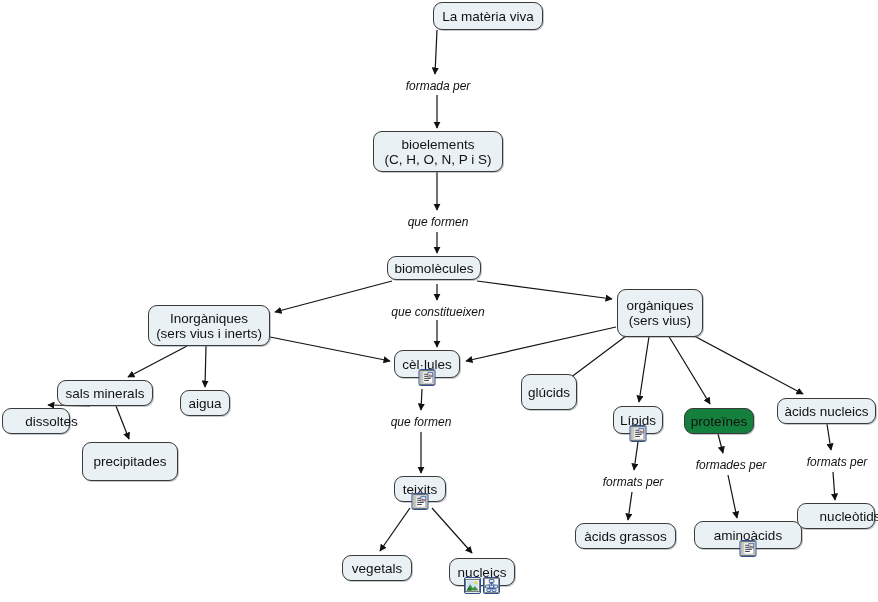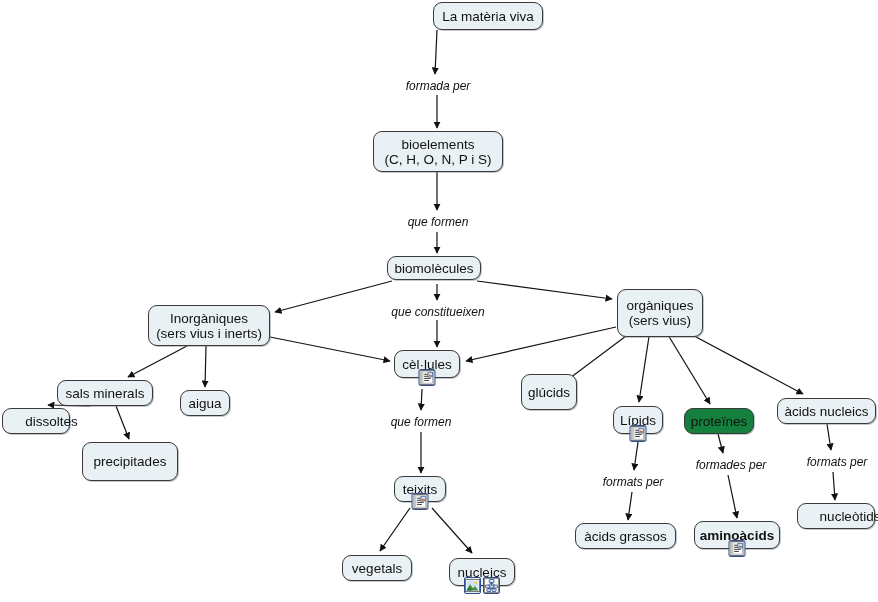--- a/index.html
+++ b/index.html
@@ -228,21 +228,21 @@
                 <rect x="3.2" y="11.6" width="4" height="2.8" rx="0.6"></rect>
                 <rect x="8.8" y="11.6" width="4" height="2.8" rx="0.6"></rect>
               </g>
             </svg>
           </span>
         </div>
       </div>
       <div class="node" style="left: 575px; top: 523px; width: 101px; height: 26px; background: rgb(234, 241, 244); border-color: rgb(58, 58, 58);">
         <span class="lbl">àcids grassos</span>
       </div>
-      <div class="node" style="left: 694px; top: 521px; width: 86px; height: 28px; background: rgb(234, 241, 244); border-color: rgb(58, 58, 58); font-weight: bold;">
+      <div class="node" style="left: 694px; top: 521px; width: 108px; height: 28px; background: rgb(234, 241, 244); border-color: rgb(58, 58, 58);">
         <span class="lbl">aminoàcids</span>
         <div class="icons">
           <span class="ricon" style="border-color: rgb(45, 79, 146);">
             <svg viewBox="0 0 16 16" xmlns="http://www.w3.org/2000/svg">
               <rect x="0.5" y="0.5" width="15" height="15" fill="#f7f7f2" stroke="#6b6b6b" stroke-width="1"></rect>
               <rect x="2" y="2" width="12" height="12" fill="#ffffff" stroke="#8a8a8a" stroke-width="0.6"></rect>
               <rect x="2" y="2" width="2.2" height="12" fill="#c9c9bd"></rect>
               <g fill="#2b2b2b">
                 <rect x="5" y="4" width="7" height="1"></rect>
                 <rect x="5" y="6.2" width="7" height="1"></rect>

